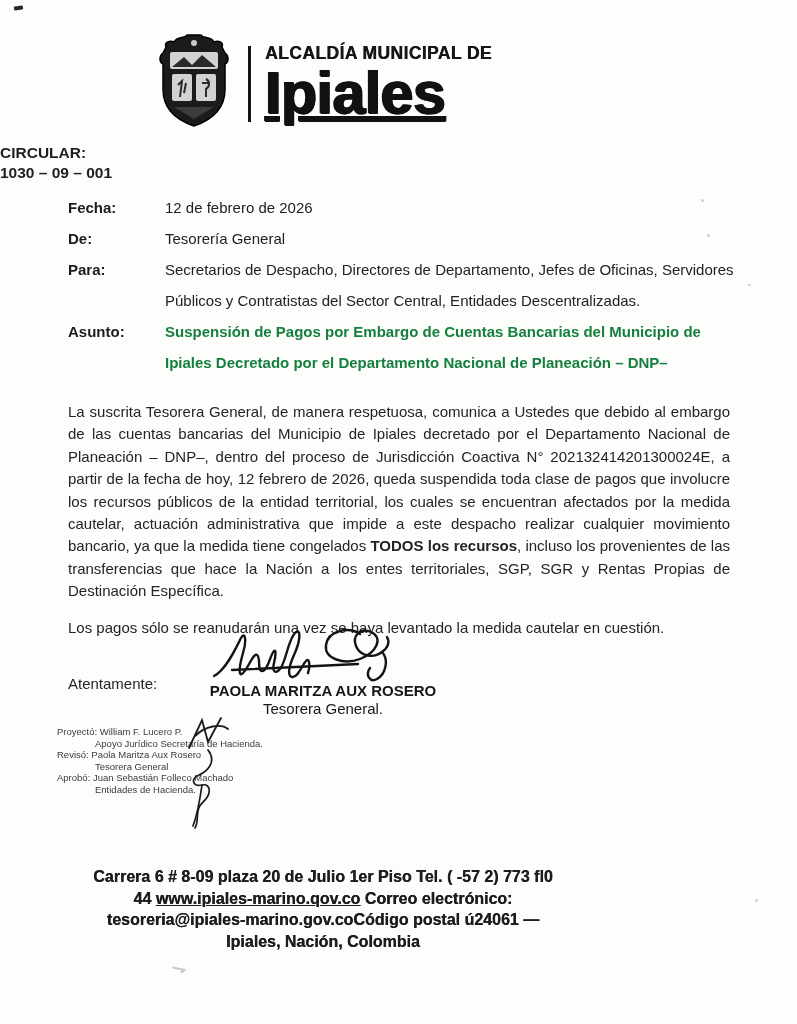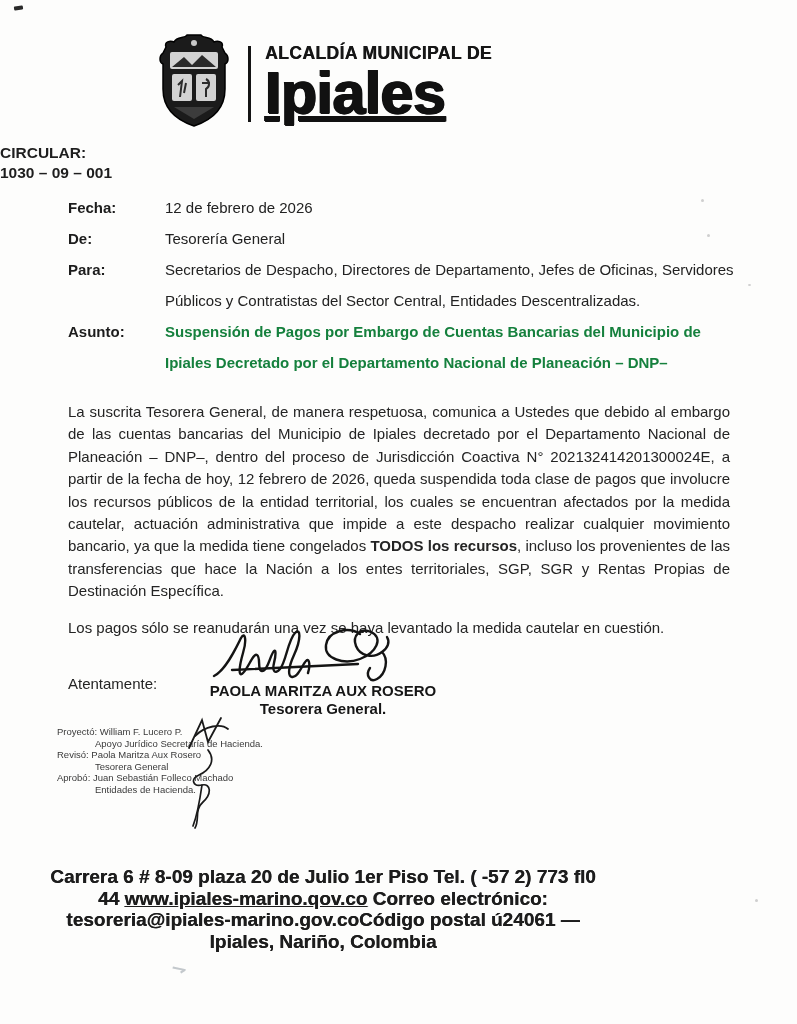--- a/index.html
+++ b/index.html
@@ -37,31 +37,31 @@
   .body-text{position:absolute;left:68px;top:401px;width:666px;font-size:15px;
     line-height:22.4px;color:#242424;}
   .para{text-align:justify;margin:0 4px 14px 0;}
   .para .b{font-weight:bold;}
   .closing{margin-top:34px;}
 
   
   .sig-block{position:absolute;top:624px;left:0;right:0;text-align:center;}
   .sig-svg{display:block;margin:0 auto -4px auto;}
   .sig-name{font-weight:bold;font-size:15px;color:#161616;line-height:18px;}
-  .sig-title{font-weight:bold;font-size:15px;color:#161616;line-height:18px;}
+  .sig-title{font-weight:normal;font-size:15px;color:#161616;line-height:18px;}
 
   
   .credits{position:absolute;left:57px;top:726px;font-size:9.5px;line-height:11.6px;color:#3a3a3a;}
   .credits .indent{margin-left:38px;}
   .credit-scribble-1{position:absolute;left:128px;top:-12px;}
   .credit-scribble-2{position:absolute;left:128px;top:22px;}
 
   
   .footer{position:absolute;left:0;right:0;top:866px;text-align:center;
-    font-size:19px;font-weight:600;line-height:21.6px;color:#1d1d1d;
+    font-size:16px;font-weight:600;line-height:21.6px;color:#1d1d1d;
     text-shadow:.3px 0 #1d1d1d;}
   .footer .link{text-decoration:underline;}
 
   
   .speck{position:absolute;border-radius:50%;background:#cfcfcf;}
   .pencil-mark{position:absolute;left:172px;top:958px;color:#c3c8cc;font-size:17px;
     transform:rotate(12deg);font-weight:bold;}
   .corner-mark{position:absolute;left:14px;top:6px;width:9px;height:4px;background:#2a2a2a;
     transform:rotate(-8deg);border-radius:1px;}
 </style>
@@ -150,21 +150,21 @@
         <path d="M23,2 C31,12 25,22 14,27 C5,31 8,39 17,37 C26,35 27,46 18,54 C9,62 15,71 10,80"></path>
         <path d="M17,37 C15,51 13,65 8,78"></path>
       </g>
     </svg>
   </div>
 
   <div class="footer">
     <div>Carrera 6 # 8-09 plaza 20 de Julio  1er Piso Tel. ( -57 2) 773 fl0</div>
     <div><span>44 </span><span class="link">www.ipiales-marino.qov.co</span><span> Correo electrónico:</span></div>
     <div>tesoreria@ipiales-marino.gov.coCódigo postal ú24061 —</div>
-    <div>Ipiales, Nariño, Colombia</div>
+    <div>Ipiales, Nación, Colombia</div>
   </div>
 
   <div class="corner-mark"></div>
   <div class="speck" style="left:701px;top:199px;width:3px;height:3px;"></div>
   <div class="speck" style="left:707px;top:234px;width:3px;height:3px;"></div>
   <div class="speck" style="left:748px;top:284px;width:3px;height:2px;"></div>
   <div class="speck" style="left:755px;top:899px;width:3px;height:3px;"></div>
   <div class="pencil-mark">⇁</div>
 
 </div>

